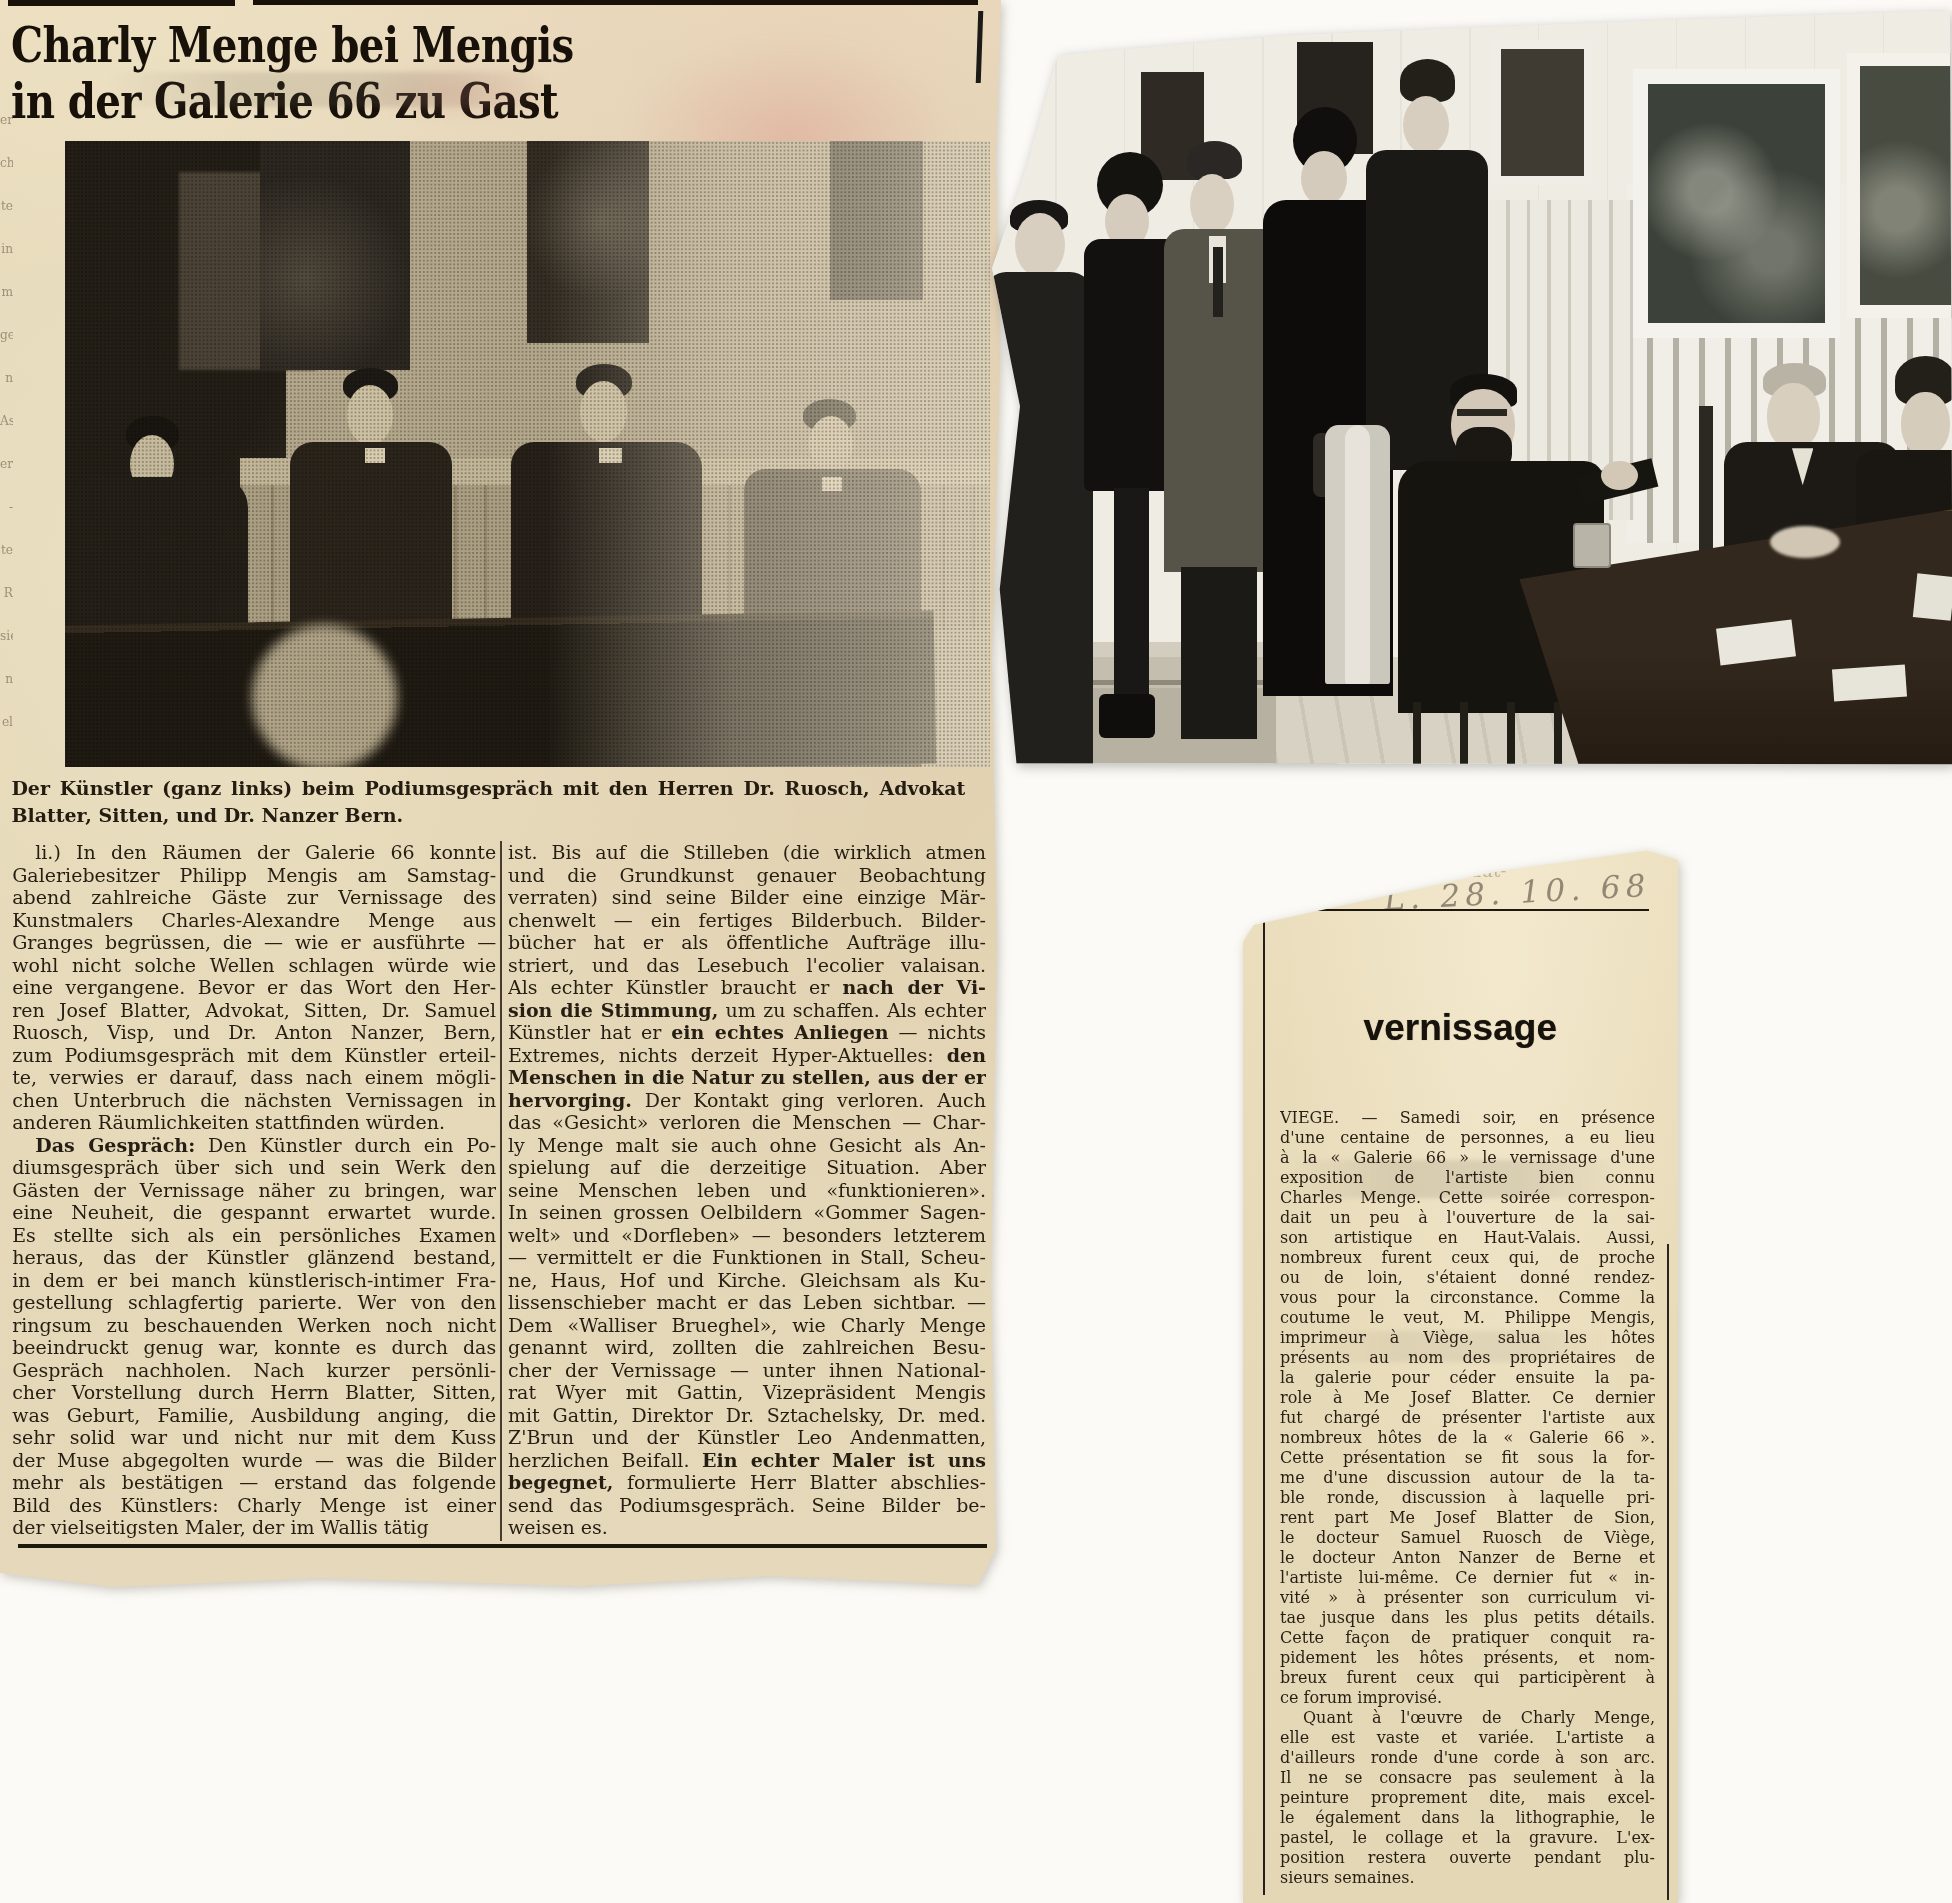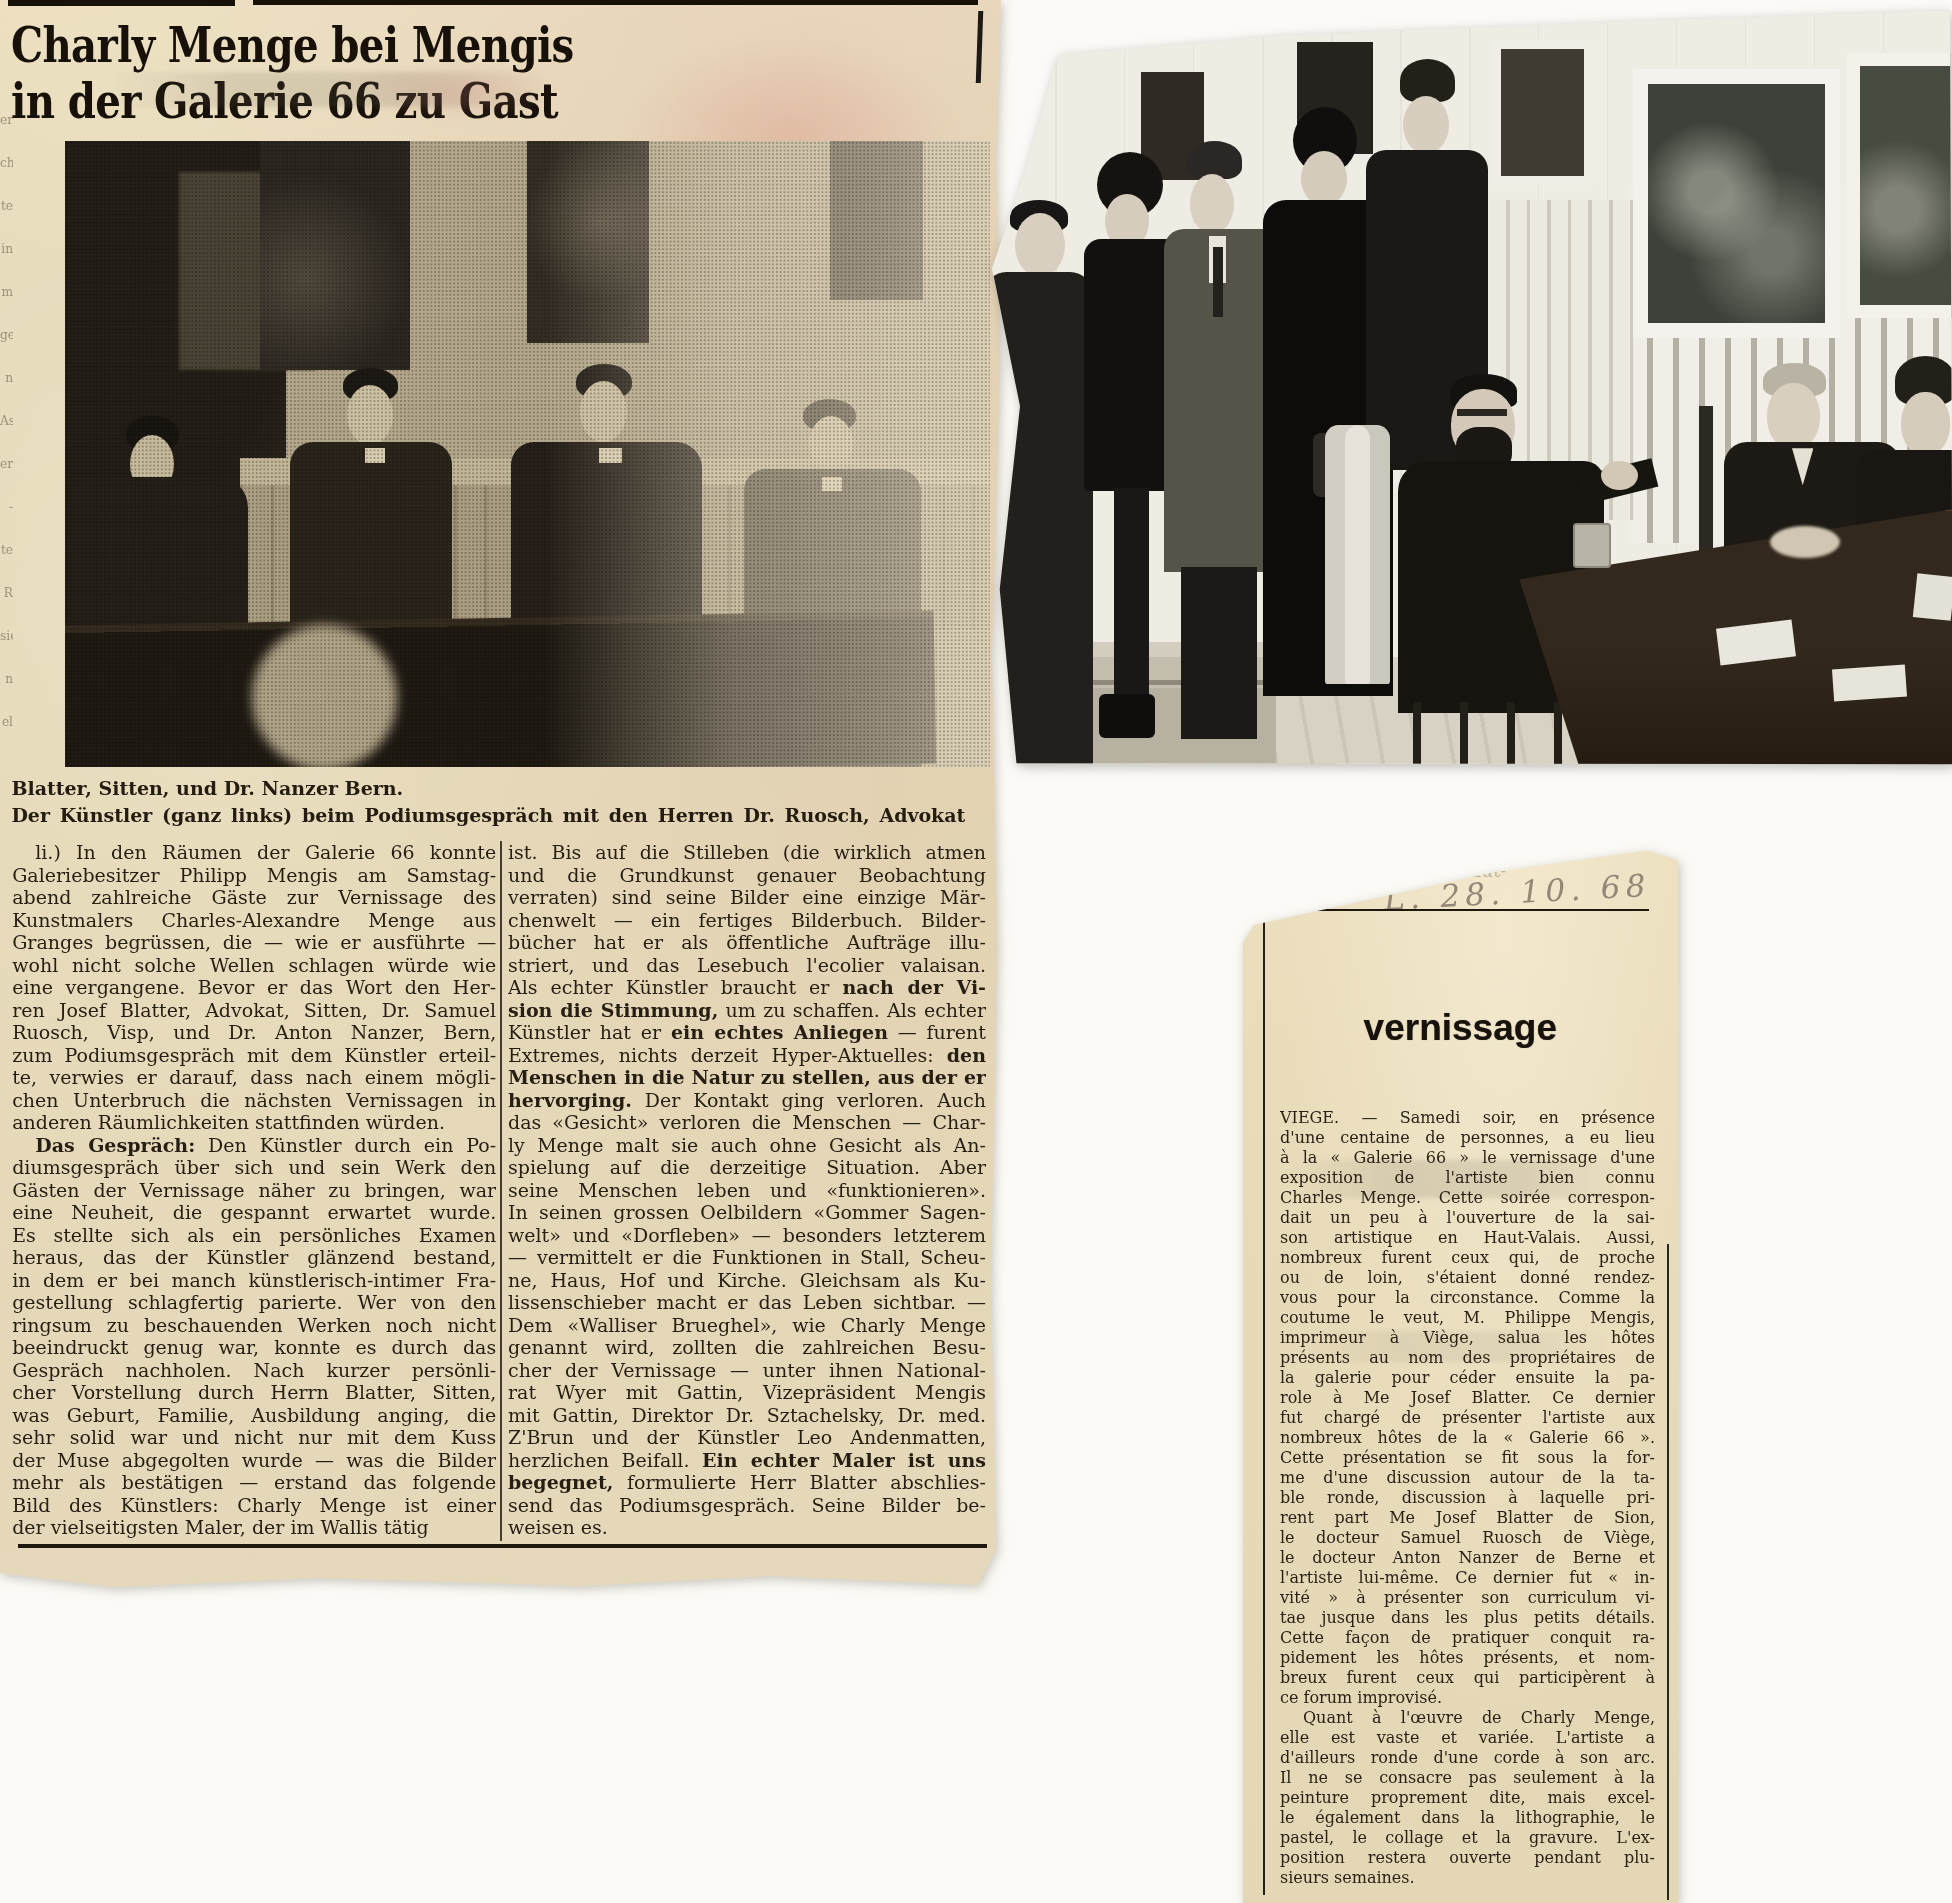--- a/index.html
+++ b/index.html
@@ -140,22 +140,22 @@
     <div class="ph" style="left:744px;top:275px;width:44px;height:56px;background:#c9bd9f;border-radius:50%;"></div>
     <div class="ph" style="left:679px;top:328px;width:177px;height:298px;background:#4a4336;border-radius:21.4px 23px 0 0;"></div>
     <div class="ph" style="left:757px;top:336px;width:20px;height:13.7px;background:#d8cdb0;"></div>
 
     <div class="ph" style="left:0;top:477px;width:870px;height:153px;background:linear-gradient(180deg,#352c1f 0 7.6px,#1f1a12 7.6px 100%);transform:rotate(-1deg);"></div>
     <div class="ph" style="left:187px;top:484px;width:145px;height:145px;background:#b0a488;border-radius:50%;filter:blur(5.3px);"></div>
     <div class="hfade"></div>
   </div>
 
   <div class="abs gcap">
+        <div class="tline">Der Künstler (ganz links) beim Podiumsgespräch mit den Herren Dr. Ruosch, Advokat</div>
         <div class="tline end">Blatter, Sitten, und Dr. Nanzer Bern.</div>
-        <div class="tline">Der Künstler (ganz links) beim Podiumsgespräch mit den Herren Dr. Ruosch, Advokat</div>
       </div>
 
   <div class="abs gcol col-left">
         <div class="tline ind">li.) In den Räumen der Galerie 66 konnte</div>
         <div class="tline">Galeriebesitzer Philipp Mengis am Samstag-</div>
         <div class="tline">abend zahlreiche Gäste zur Vernissage des</div>
         <div class="tline">Kunstmalers Charles-Alexandre Menge aus</div>
         <div class="tline">Granges begrüssen, die — wie er ausführte —</div>
         <div class="tline">wohl nicht solche Wellen schlagen würde wie</div>
         <div class="tline">eine vergangene. Bevor er das Wort den Her-</div>
@@ -187,21 +187,21 @@
   <div class="abs vrule" style="left:500px;top:841px;width:2.3px;height:700px;"></div>
   <div class="abs gcol col-right">
         <div class="tline">ist. Bis auf die Stilleben (die wirklich atmen</div>
         <div class="tline">und die Grundkunst genauer Beobachtung</div>
         <div class="tline">verraten) sind seine Bilder eine einzige Mär-</div>
         <div class="tline">chenwelt — ein fertiges Bilderbuch. Bilder-</div>
         <div class="tline">bücher hat er als öffentliche Aufträge illu-</div>
         <div class="tline">striert, und das Lesebuch l'ecolier valaisan.</div>
         <div class="tline"><span>Als echter Künstler braucht er </span><span class="b">nach der Vi-</span></div>
         <div class="tline"><span class="b">sion die Stimmung,</span><span> um zu schaffen. Als echter</span></div>
-        <div class="tline"><span>Künstler hat er </span><span class="b">ein echtes Anliegen</span><span> — furent</span></div>
+        <div class="tline"><span>Künstler hat er </span><span class="b">ein echtes Anliegen</span><span> — nichts</span></div>
         <div class="tline"><span>Extremes, nichts derzeit Hyper-Aktuelles: </span><span class="b">den</span></div>
         <div class="tline"><span class="b">Menschen in die Natur zu stellen, aus der er</span></div>
         <div class="tline"><span class="b">hervorging.</span><span> Der Kontakt ging verloren. Auch</span></div>
         <div class="tline">das «Gesicht» verloren die Menschen — Char-</div>
         <div class="tline">ly Menge malt sie auch ohne Gesicht als An-</div>
         <div class="tline">spielung auf die derzeitige Situation. Aber</div>
         <div class="tline">seine Menschen leben und «funktionieren».</div>
         <div class="tline">In seinen grossen Oelbildern «Gommer Sagen-</div>
         <div class="tline">welt» und «Dorfleben» — besonders letzterem</div>
         <div class="tline">— vermittelt er die Funktionen in Stall, Scheu-</div>

